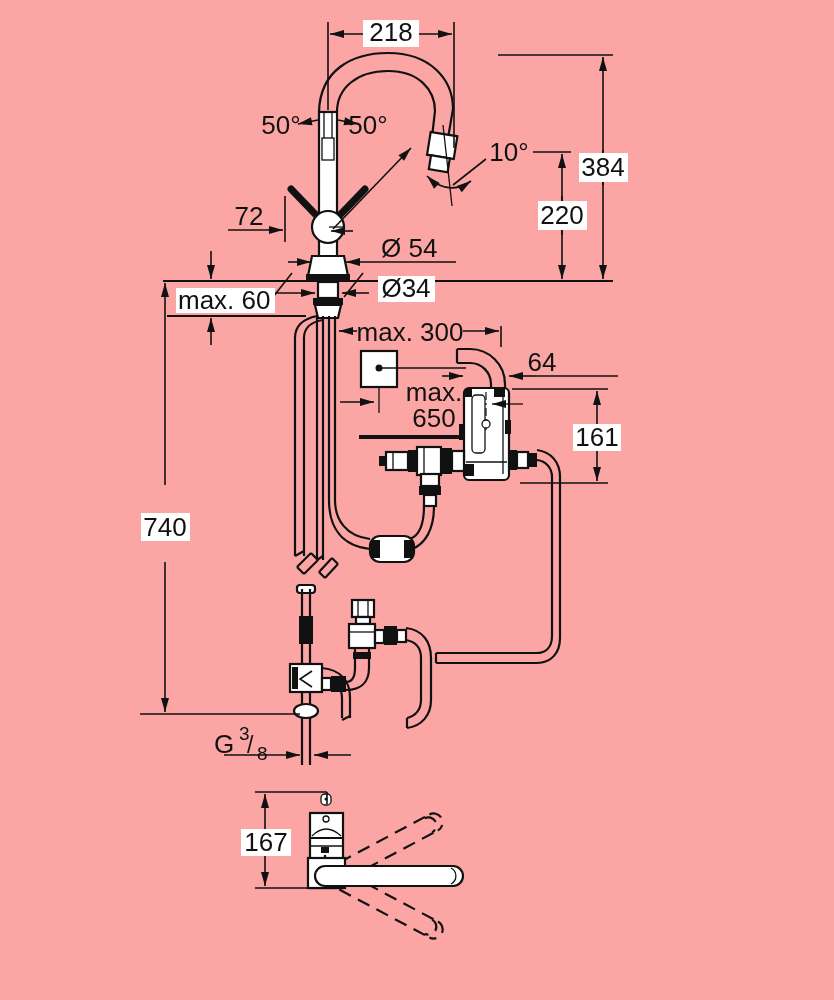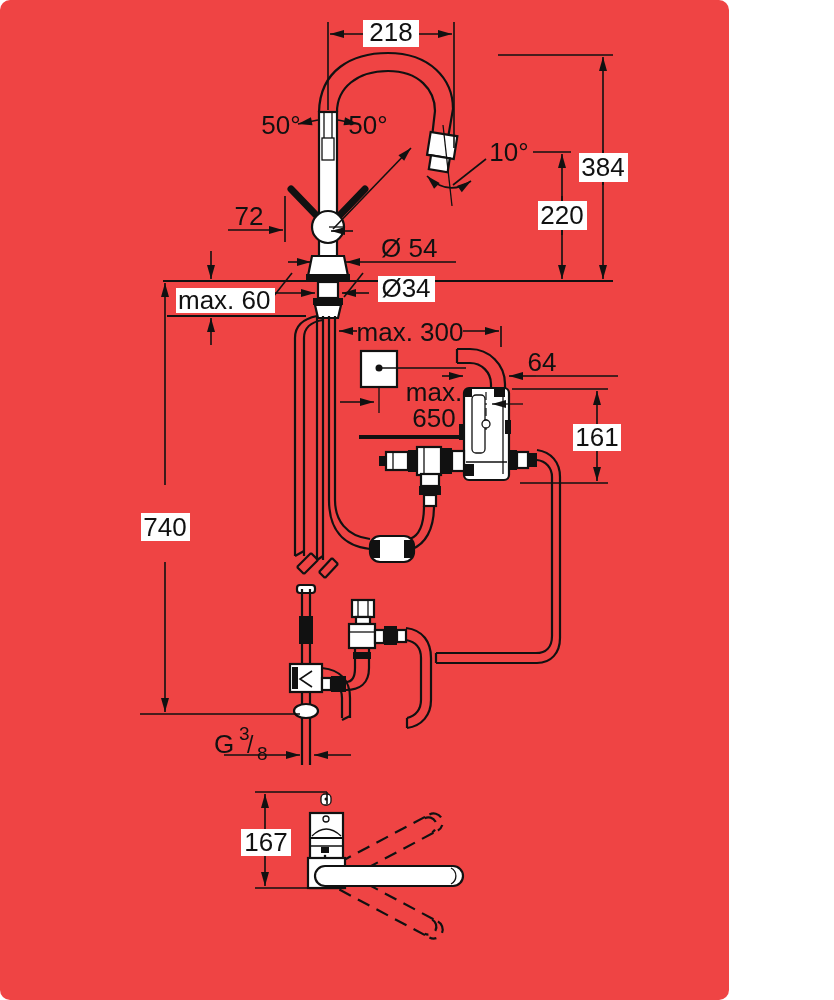--- a/index.html
+++ b/index.html
@@ -1,17 +1,17 @@
 <!DOCTYPE html>
 <html><head>
 <meta charset="utf-8">
 <style>
   html,body{margin:0;padding:0;background:#fff;}
-  .stage{position:relative;width:729px;height:1000px;background:#ef4444;overflow:hidden;
-         font-family:"Liberation Sans", sans-serif;border-radius:10px;}
+  .stage{position:relative;width:834px;height:1000px;background:#fca5a5;overflow:hidden;
+         font-family:"Liberation Sans", sans-serif;}
   svg{display:block;}
   .ln{stroke:#111;stroke-width:2.2;fill:none;stroke-linecap:butt;}
   .ln-thin{stroke:#111;stroke-width:1.3;fill:none;}
   .dim{stroke:#111;stroke-width:1.6;fill:none;}
   .thick{stroke:#111;stroke-width:4;fill:none;}
   .wfill{fill:#fff;stroke:#111;stroke-width:2.2;}
   .wfill-thin{fill:#fff;stroke:#111;stroke-width:1.3;}
   .blk{fill:#111;stroke:none;}
   .lever{stroke:#111;stroke-width:7;fill:none;stroke-linecap:round;}
   .dash{stroke:#111;stroke-width:2.2;fill:none;stroke-dasharray:13 8;}

